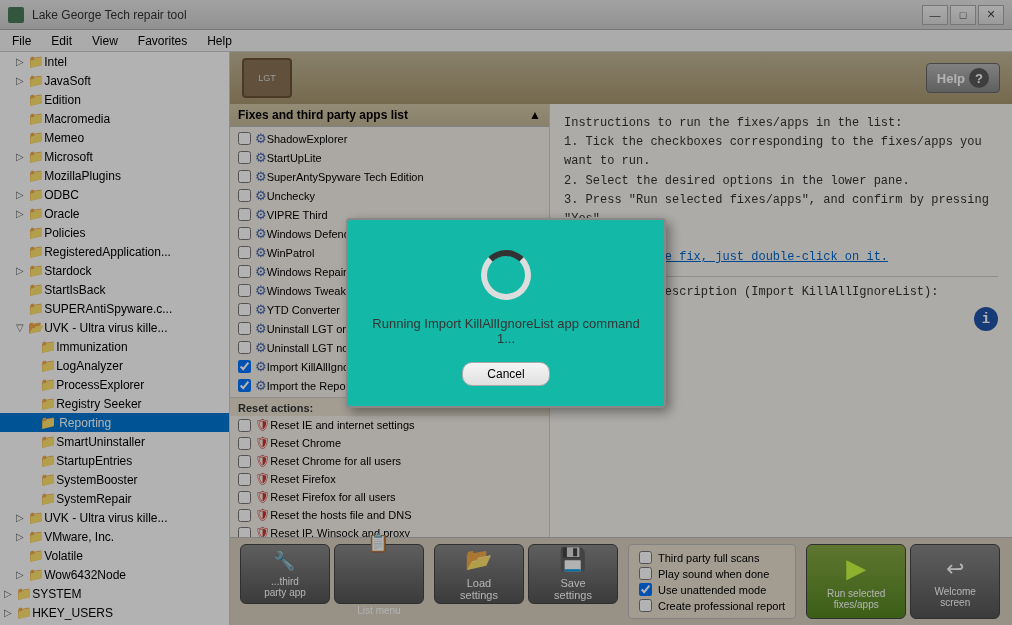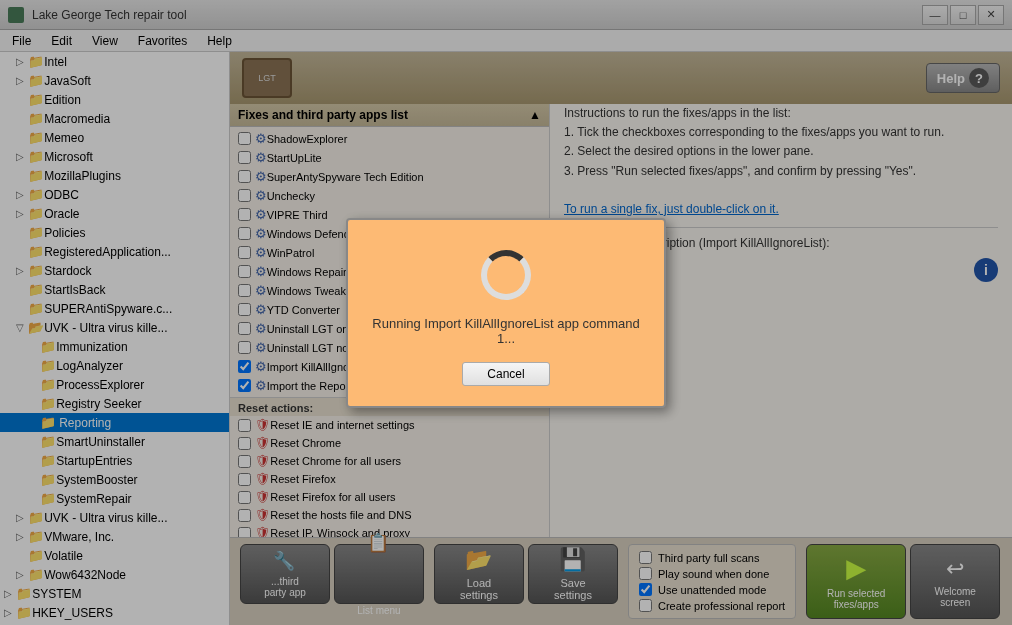--- a/index.html
+++ b/index.html
@@ -163,24 +163,25 @@
       font-size: 11px;
       color: #333;
       background: #e8e0d0;
       border-top: 1px solid #ccc;
       margin-top: 2px;
     }
 
     
     .info-panel {
       flex: 1;
-      padding: 0 14px;
+      padding: 10px 14px;
       background: #f8f5ef;
       overflow-y: auto;
       font-size: 12px;
+      font-family: Liberation Mono, monospace;
     }
     .info-text { line-height: 1.6; color: #333; }
     .info-link { color: #0066cc; text-decoration: underline; cursor: pointer; }
     .info-divider { border: none; border-top: 1px solid #ccc; margin: 8px 0; }
     .selected-desc { font-size: 12px; color: #333; margin-top: 6px; }
 
     
     .bottom-controls {
       background: #d8d0c0;
       border-top: 1px solid #bbb;
@@ -244,21 +245,21 @@
     .modal-overlay {
       position: fixed;
       top: 0; left: 0; right: 0; bottom: 0;
       background: rgba(0,0,0,0.3);
       display: flex;
       align-items: center;
       justify-content: center;
       z-index: 1000;
     }
     .modal-dialog {
-      background: #fdba74;
+      background: #14b8a6;
       border: 2px solid #888;
       border-radius: 4px;
       width: 320px;
       padding: 30px 20px 20px 20px;
       display: flex;
       flex-direction: column;
       align-items: center;
       gap: 16px;
       box-shadow: 4px 4px 12px rgba(0,0,0,0.4);
     }
@@ -271,21 +272,21 @@
       animation: spin 1s linear infinite;
     }
     @keyframes spin {
       0% { transform: rotate(0deg); }
       100% { transform: rotate(360deg); }
     }
     .modal-text { font-size: 13px; color: #333; text-align: center; }
     .cancel-btn {
       background: linear-gradient(to bottom, #f5f5f5, #e0e0e0);
       border: 1px solid #aaa;
-      border-radius: 3px;
+      border-radius: 10px;
       padding: 4px 24px;
       cursor: pointer;
       font-size: 12px;
     }
 
     
     ::-webkit-scrollbar { width: 12px; }
     ::-webkit-scrollbar-track { background: #f0f0f0; }
     ::-webkit-scrollbar-thumb { background: #aaa; border: 2px solid #f0f0f0; }
   </style>

